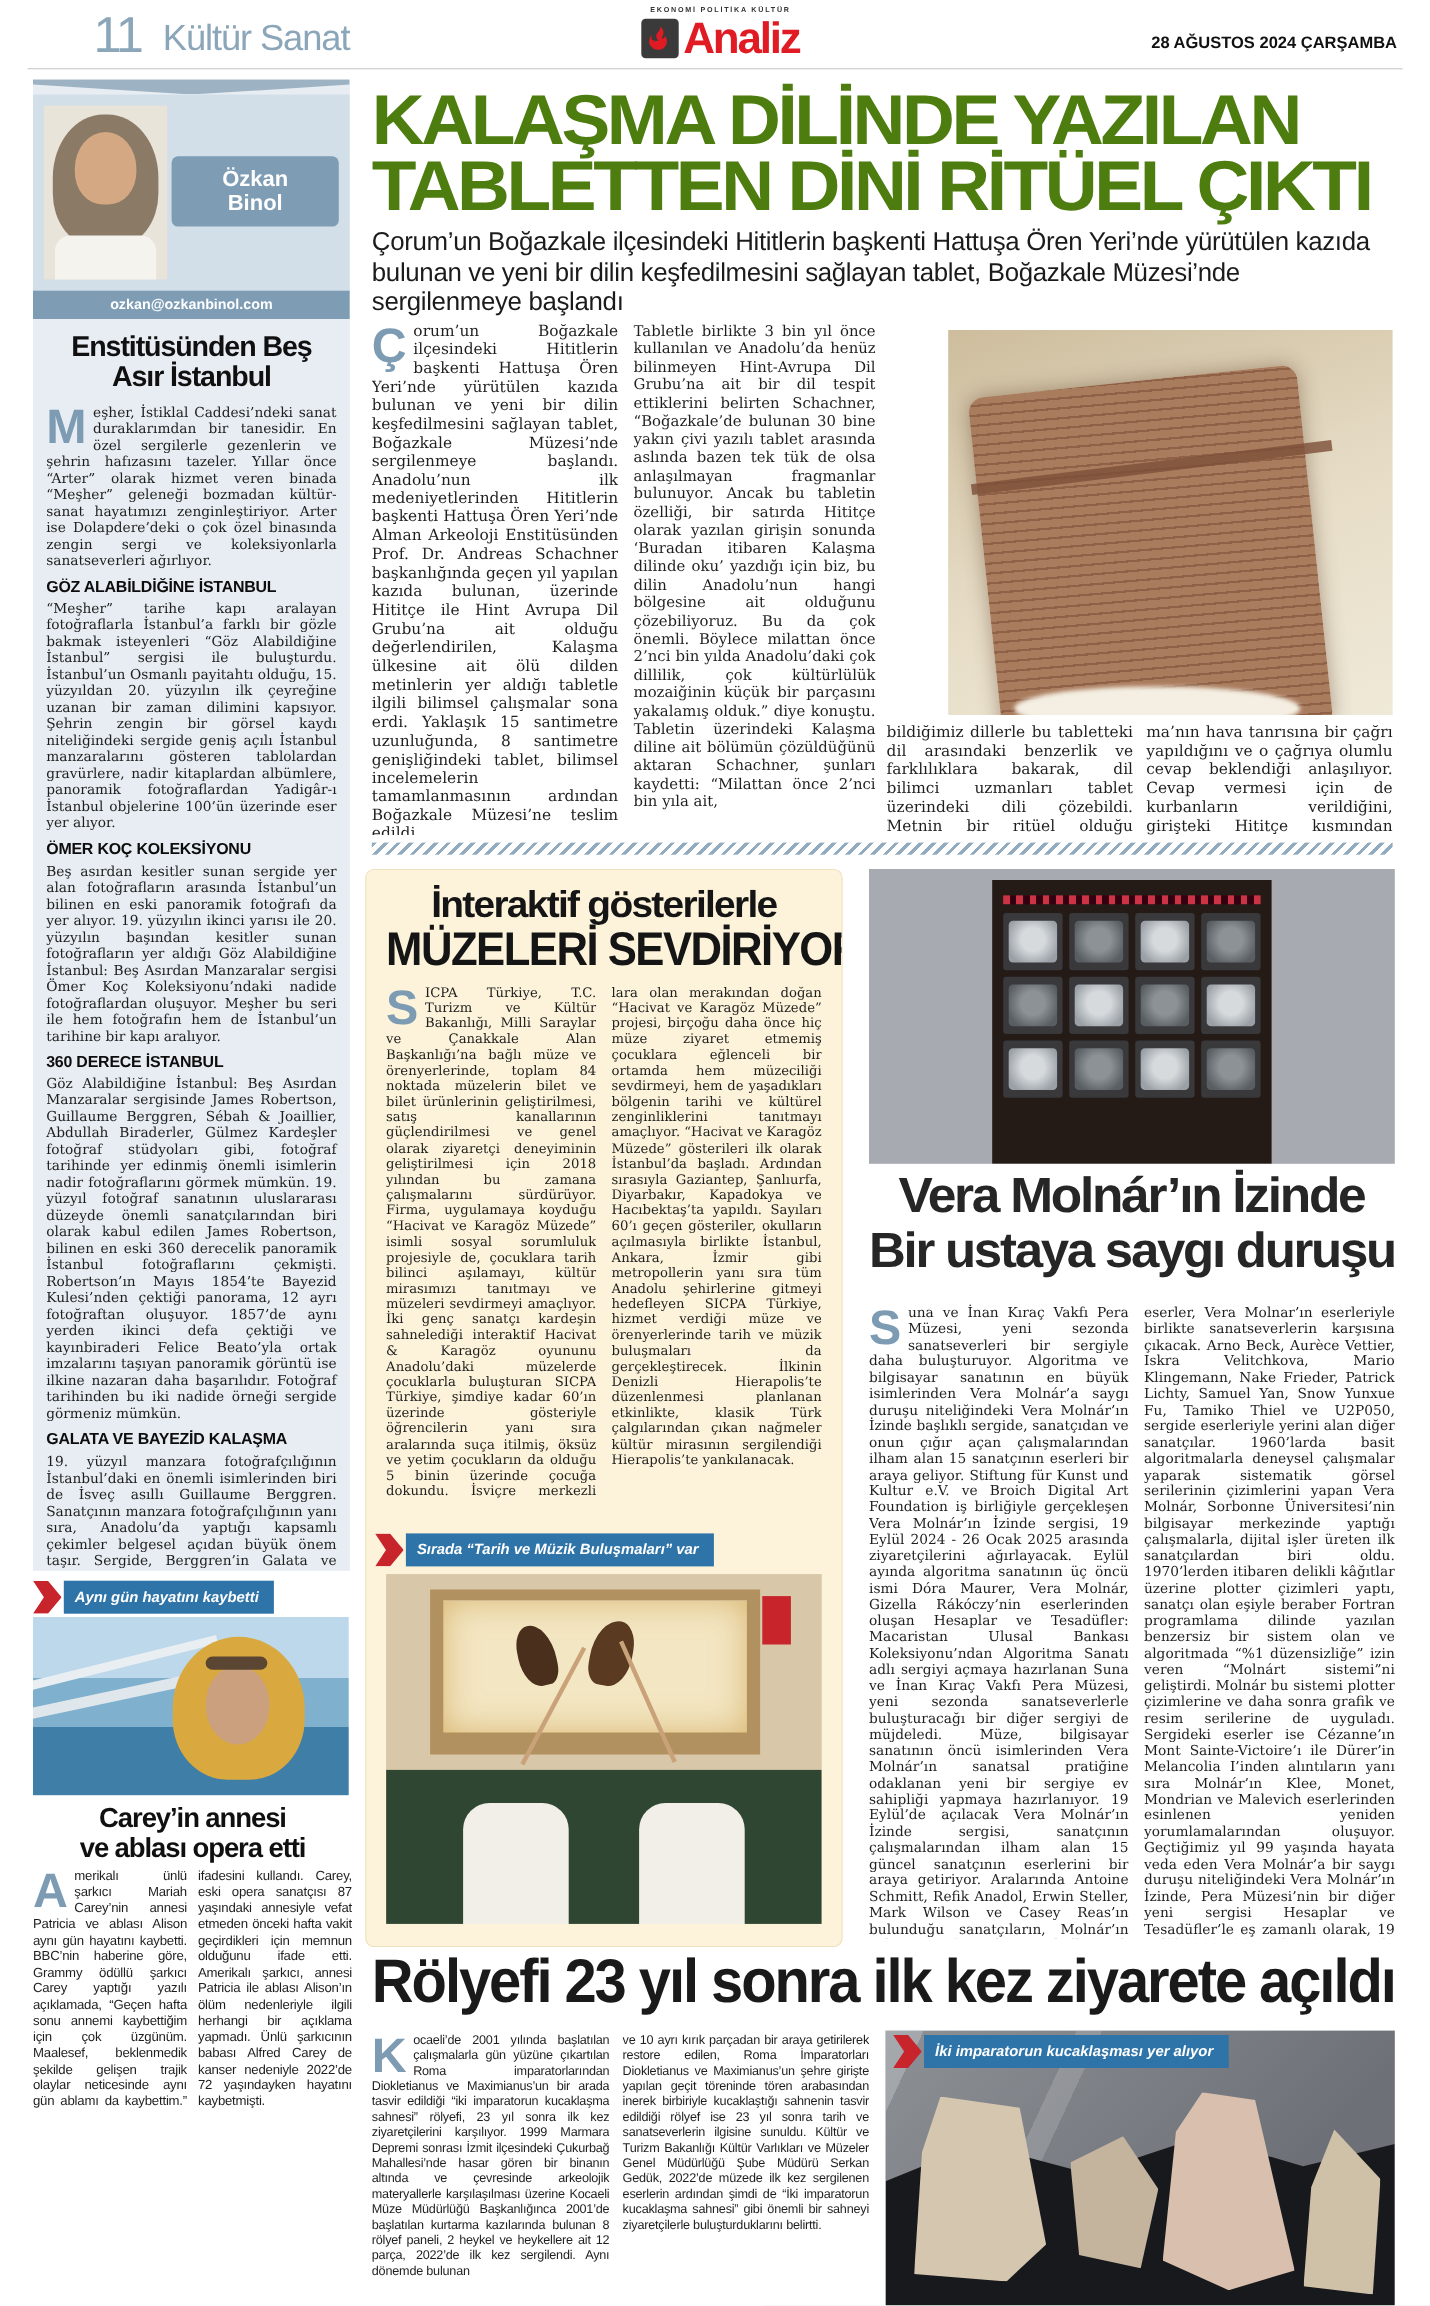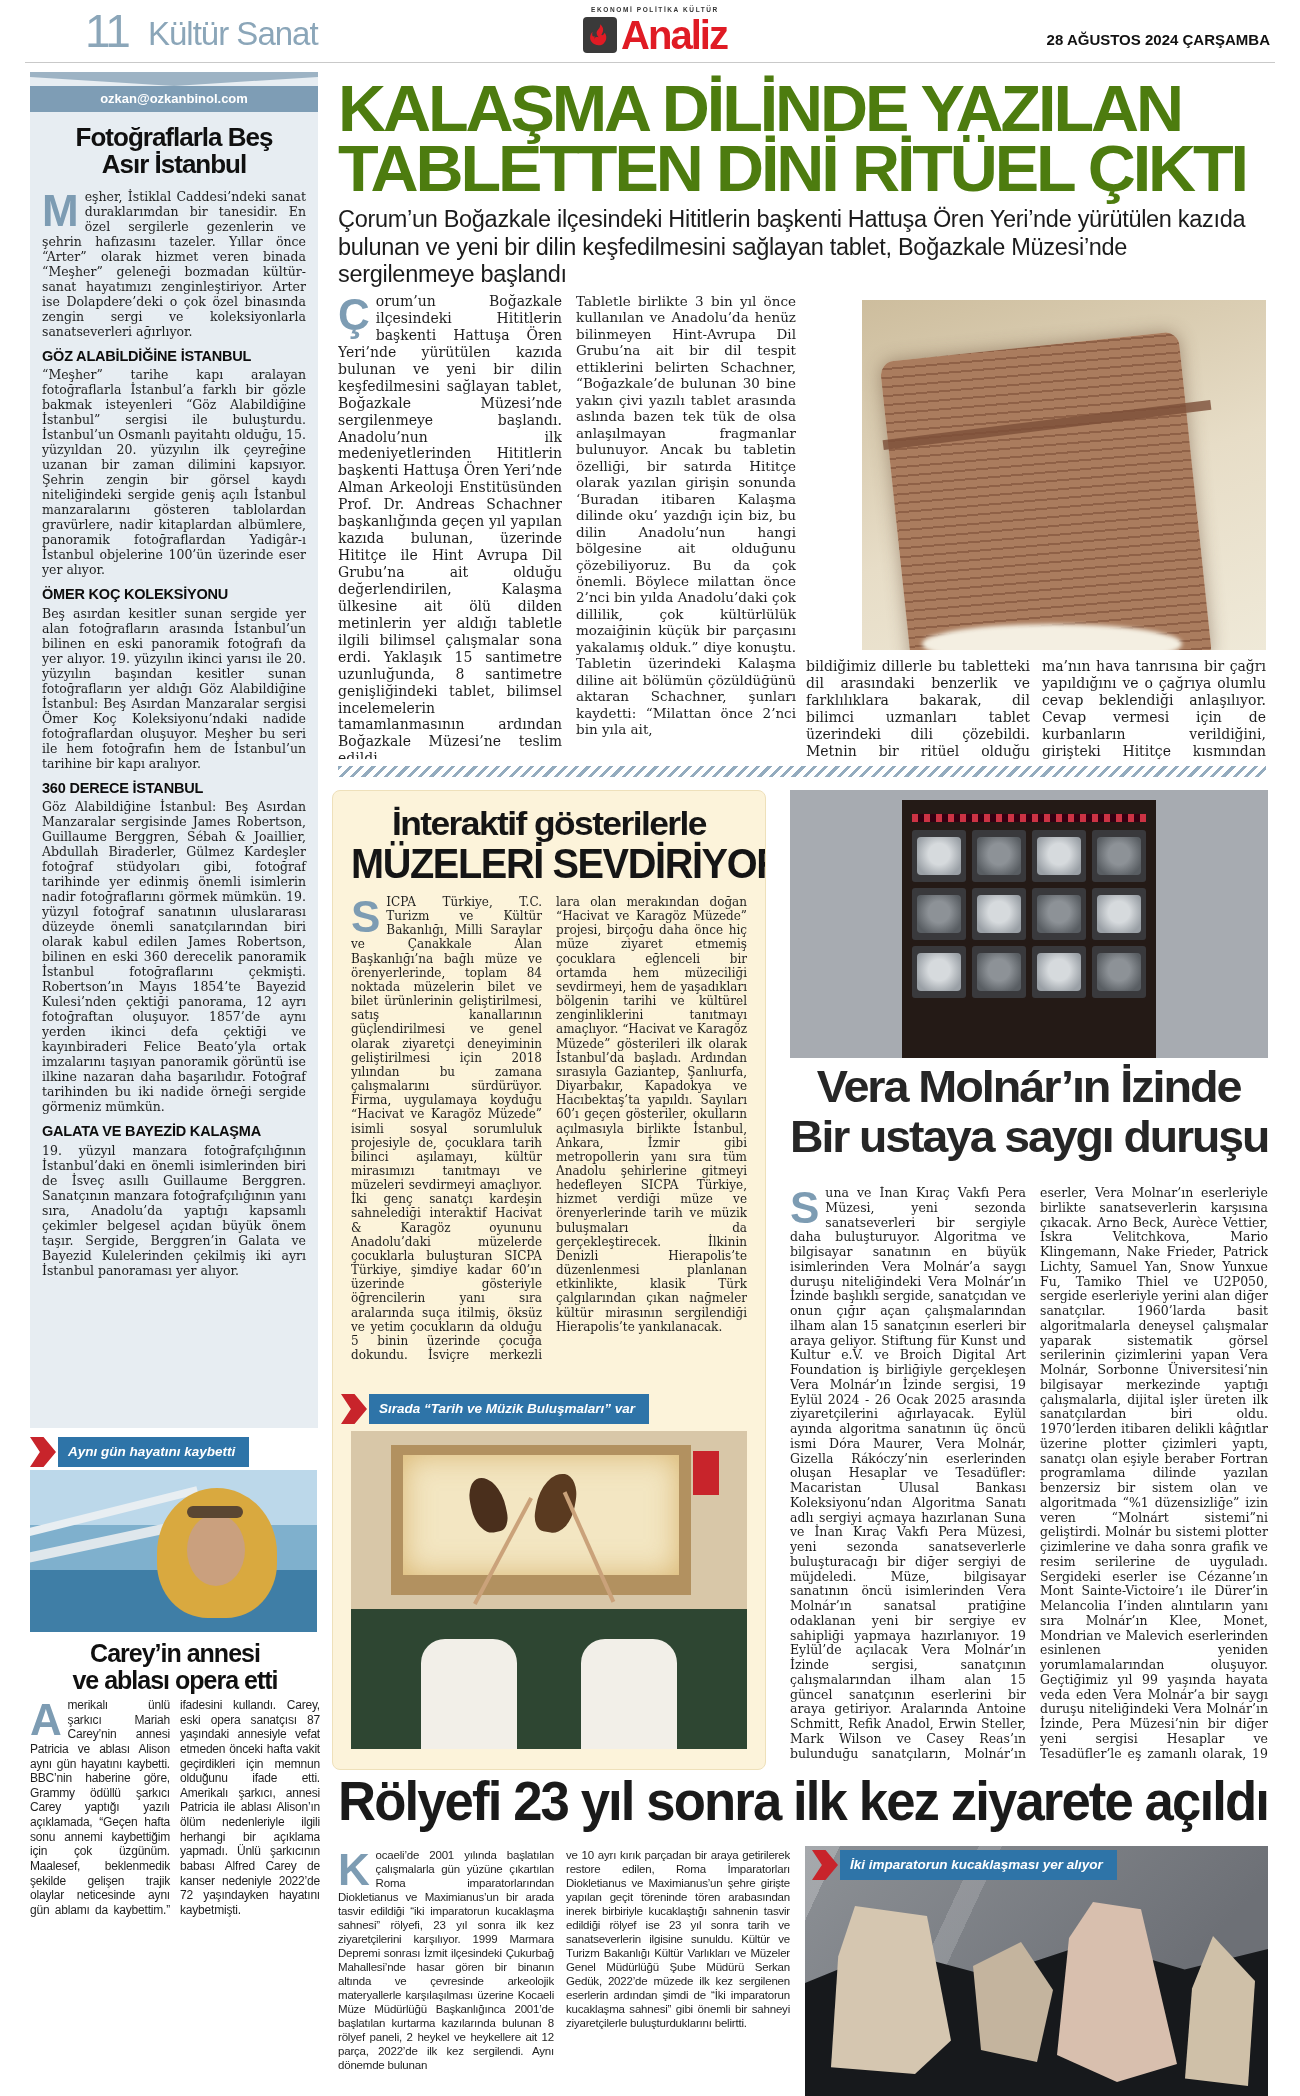--- a/index.html
+++ b/index.html
@@ -145,23 +145,34 @@
         </span>
         <span class="logo-name">Analiz</span>
       </div>
     </div>
     <div class="pdate">28 AĞUSTOS 2024 ÇARŞAMBA</div>
     <div class="hdr-rule"></div>
   </div>
 
   <aside class="rail">
     <div class="rail-chevron"></div>
+    <div class="card">
+      <div class="portrait">
+        <span class="hair"></span>
+        <span class="face"></span>
+        <span class="shirt"></span>
+      </div>
+      <div class="plate">
+        <span>Özkan</span>
+        <span>Binol</span>
+      </div>
+    </div>
     <div class="email">ozkan@ozkanbinol.com</div>
     <div class="rail-title">
-      <span>Fotoğraflarla Beş</span><br>
+      <span>Enstitüsünden Beş</span><br>
       <span>Asır İstanbul</span>
     </div>
     <div class="rail-body just">
       <p><span class="dropcap">M</span><span>eşher, İstiklal Caddesi’ndeki sanat duraklarımdan bir tanesidir. En özel sergilerle gezenlerin ve şehrin hafızasını tazeler. Yıllar önce “Arter” olarak hizmet veren binada “Meşher” geleneği bozmadan kültür-sanat hayatımızı zenginleştiriyor. Arter ise Dolapdere’deki o çok özel binasında zengin sergi ve koleksiyonlarla sanatseverleri ağırlıyor.</span></p>
       <h4>GÖZ ALABİLDİĞİNE İSTANBUL</h4>
       <p>“Meşher” tarihe kapı aralayan fotoğraflarla İstanbul’a farklı bir gözle bakmak isteyenleri “Göz Alabildiğine İstanbul” sergisi ile buluşturdu. İstanbul’un Osmanlı payitahtı olduğu, 15. yüzyıldan 20. yüzyılın ilk çeyreğine uzanan bir zaman dilimini kapsıyor. Şehrin zengin bir görsel kaydı niteliğindeki sergide geniş açılı İstanbul manzaralarını gösteren tablolardan gravürlere, nadir kitaplardan albümlere, panoramik fotoğraflardan Yadigâr-ı İstanbul objelerine 100’ün üzerinde eser yer alıyor.</p>
       <h4>ÖMER KOÇ KOLEKSİYONU</h4>
       <p>Beş asırdan kesitler sunan sergide yer alan fotoğrafların arasında İstanbul’un bilinen en eski panoramik fotoğrafı da yer alıyor. 19. yüzyılın ikinci yarısı ile 20. yüzyılın başından kesitler sunan fotoğrafların yer aldığı Göz Alabildiğine İstanbul: Beş Asırdan Manzaralar sergisi Ömer Koç Koleksiyonu’ndaki nadide fotoğraflardan oluşuyor. Meşher bu seri ile hem fotoğrafın hem de İstanbul’un tarihine bir kapı aralıyor.</p>
       <h4>360 DERECE İSTANBUL</h4>
       <p>Göz Alabildiğine İstanbul: Beş Asırdan Manzaralar sergisinde James Robertson, Guillaume Berggren, Sébah &amp; Joaillier, Abdullah Biraderler, Gülmez Kardeşler fotoğraf stüdyoları gibi, fotoğraf tarihinde yer edinmiş önemli isimlerin nadir fotoğraflarını görmek mümkün. 19. yüzyıl fotoğraf sanatının uluslararası düzeyde önemli sanatçılarından biri olarak kabul edilen James Robertson, bilinen en eski 360 derecelik panoramik İstanbul fotoğraflarını çekmişti. Robertson’ın Mayıs 1854’te Bayezid Kulesi’nden çektiği panorama, 12 ayrı fotoğraftan oluşuyor. 1857’de aynı yerden ikinci defa çektiği ve kayınbiraderi Felice Beato’yla ortak imzalarını taşıyan panoramik görüntü ise ilkine nazaran daha başarılıdır. Fotoğraf tarihinden bu iki nadide örneği sergide görmeniz mümkün.</p>

